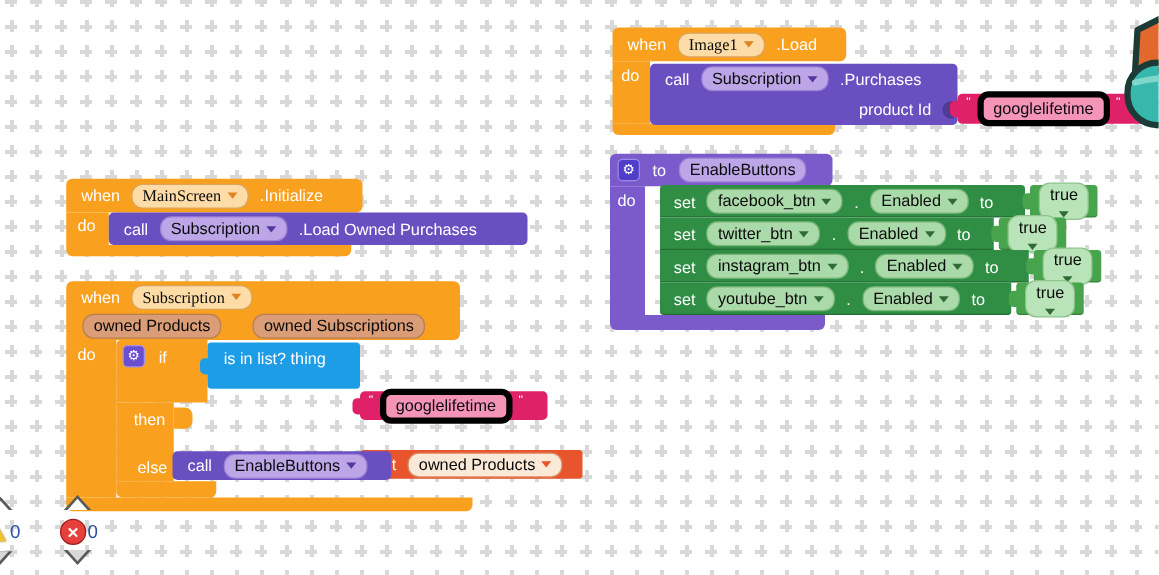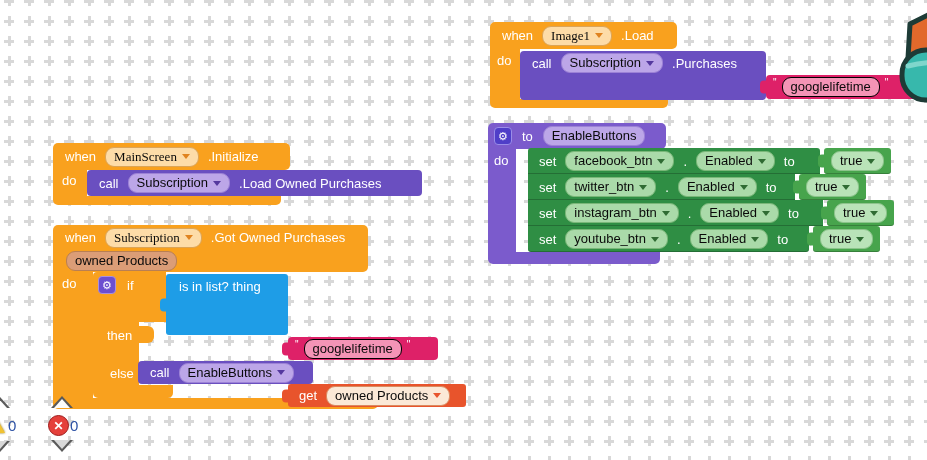--- a/index.html
+++ b/index.html
@@ -27,25 +27,25 @@
   .or-chip .dd{border-top-color:#E0831F;}
   .param-chip{background:#DB9D77;border:1px solid #B97F53;}
   .pur{background:#6A4FC0;}
   .pur2{background:#7B5BCC;}
   .pur-chip{background:#BCA6E8;border:1px solid #9C82D6;}
   .pur-chip .dd{border-top-color:#54389E;}
   .grn{background:#2F8E44;box-shadow:inset 0 -1px rgba(0,0,0,.22);}
   .grn-chip{background:#AADAA9;border:1px solid #79B778;}
   .grn-chip .dd{border-top-color:#2F6B33;}
   .tru{background:#47A44C;box-shadow:inset 0 -1px rgba(0,0,0,.22);}
-  .tru-chip{background:#B9E3B8;border:1px solid #8CC48B;}
+  .tru-chip{background:#B9E3B8;border:1px solid #8CC48B;flex-direction:column;}
   .tru-chip .dd{border-top-color:#2F6B33;}
   .blu{background:#1E9DE7;}
   .pnk{background:#DE2168;}
-  .pnk-chip{background:#F494B6;border:1px solid #000000;}
+  .pnk-chip{background:#F494B6;border:5px solid #000000;}
   .red{background:#E8542C;}
   .red-chip{background:#FBE9D7;border:1px solid #DB8A5F;}
   .red-chip .dd{border-top-color:#E8542C;}
   .gear{display:inline-flex;align-items:center;justify-content:center;
     width:16px;height:16px;border-radius:4px;color:#fff;font-size:11px;line-height:1;}
   .gear-pur{background:#4F3EC8;border:1px solid #9A8CE8;}
   .gear-if{background:#6C4FD0;border:1px solid #A98FE0;}
   .socket{width:9px;height:14px;border-radius:7px 0 0 7px;background:rgba(0,0,0,.25);}
   .plug{position:relative;}
   .plug::before{content:"";position:absolute;left:-6px;top:50%;transform:translateY(-50%);
@@ -86,20 +86,24 @@
 
     <div class="abs pur" style="left:30px;top:29px;width:246px;height:49px;border-radius:4px;">
       <div class="row" style="height:24px;padding-left:9px;gap:6px;">
         <span class="wlab">call</span>
         <span class="chip pur-chip">
             <span>Subscription</span>
             <i class="dd"></i>
           </span>
         <span class="wlab">.Purchases</span>
       </div>
+      <div class="row" style="height:25px;justify-content:flex-end;padding-right:3px;gap:6px;">
+        <span class="wlab">product Id</span>
+        <span class="socket"></span>
+      </div>
     </div>
 
     <div class="abs pnk plug row" style="left:276px;top:53px;width:142px;height:24px;border-radius:4px;padding:0 5px;gap:3px;">
       <span class="q">"</span>
       <span class="chip pnk-chip">
           <span>googlelifetime</span>
         </span>
       <span class="q">"</span>
     </div>
   </div>
@@ -232,42 +236,44 @@
   </div>
 
   <div class="blk" style="left:53px;top:225px;width:420px;height:184px;">
     <div class="abs or rad-top" style="left:0;top:0;width:315px;height:47px;">
       <div class="row" style="height:25px;padding-left:9px;gap:6px;">
         <span class="wlab">when</span>
         <span class="chip or-chip">
             <span>Subscription</span>
             <i class="dd"></i>
           </span>
-        <span class="wlab">.Got Owned Purchases</span>
       </div>
       <div class="row" style="height:22px;padding-left:13px;gap:25px;">
         <span class="chip param-chip">
             <span>owned Products</span>
+          </span>
+        <span class="chip param-chip">
+            <span>owned Subscriptions</span>
           </span>
       </div>
     </div>
     <div class="abs or" style="left:0;top:47px;width:40px;height:126px;">
       <span class="wlab" style="position:absolute;left:6px;top:4px;">do</span>
     </div>
     <div class="abs or rad-bot" style="left:0;top:173px;width:325px;height:11px;"></div>
 
     <div class="abs or" style="left:40px;top:47px;width:73px;height:50px;border-radius:4px 0 0 0;">
       <div class="row" style="padding:4px 0 0 5px;gap:8px;">
         <span class="gear gear-if">
             <span>⚙</span>
           </span>
         <span class="wlab">if</span>
       </div>
     </div>
-    <div class="abs blu plug" style="left:113px;top:49px;width:122px;height:61px;border-radius:3px;">
+    <div class="abs blu plug" style="left:113px;top:49px;width:122px;height:37px;border-radius:3px;">
       <div class="row" style="height:24px;padding-left:10px;">
         <span class="wlab">is in list? thing</span>
       </div>
     </div>
     <div class="abs pnk plug row" style="left:235px;top:51px;width:140px;height:23px;border-radius:4px;padding:0 5px;gap:3px;">
       <span class="q">"</span>
       <span class="chip pnk-chip">
           <span>googlelifetime</span>
         </span>
       <span class="q">"</span>

